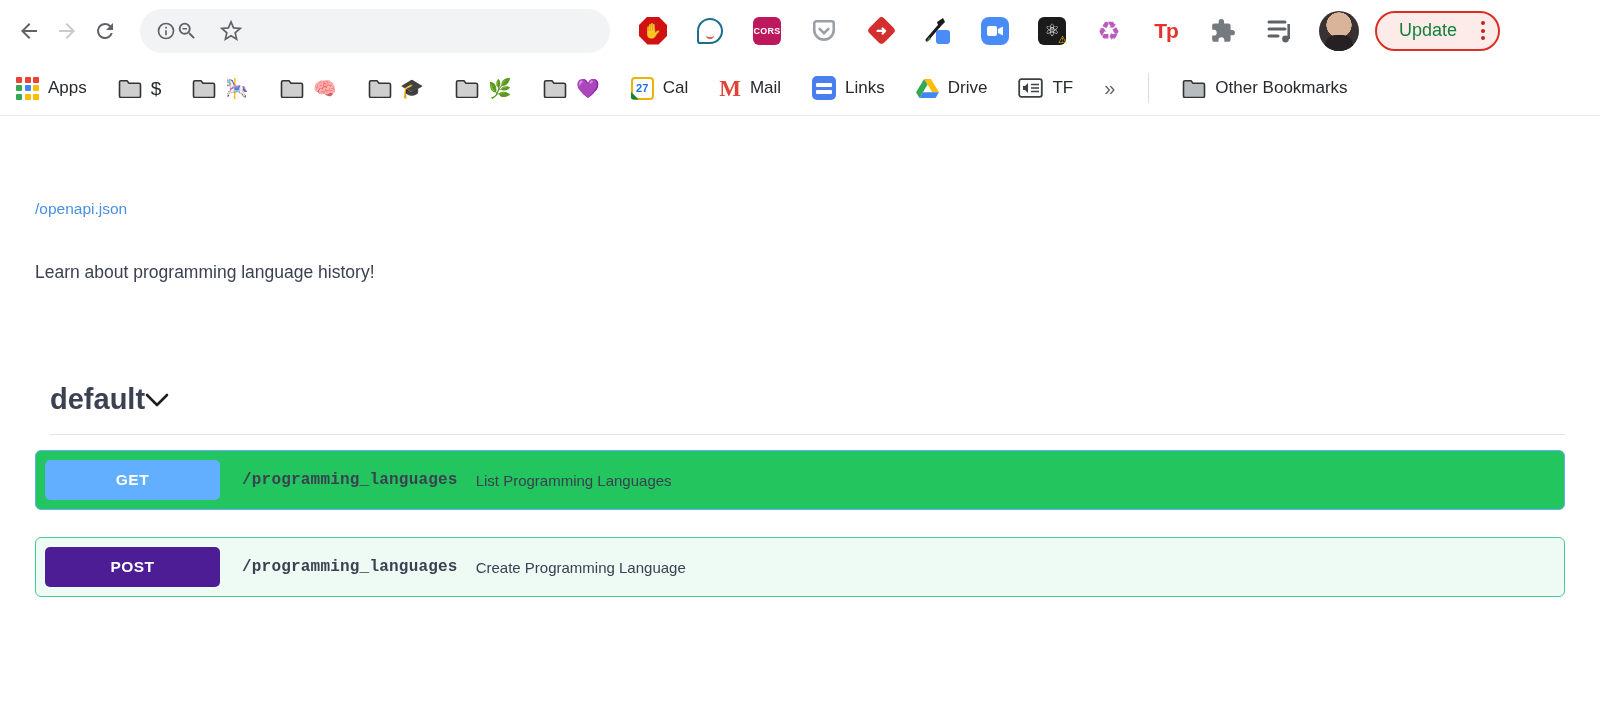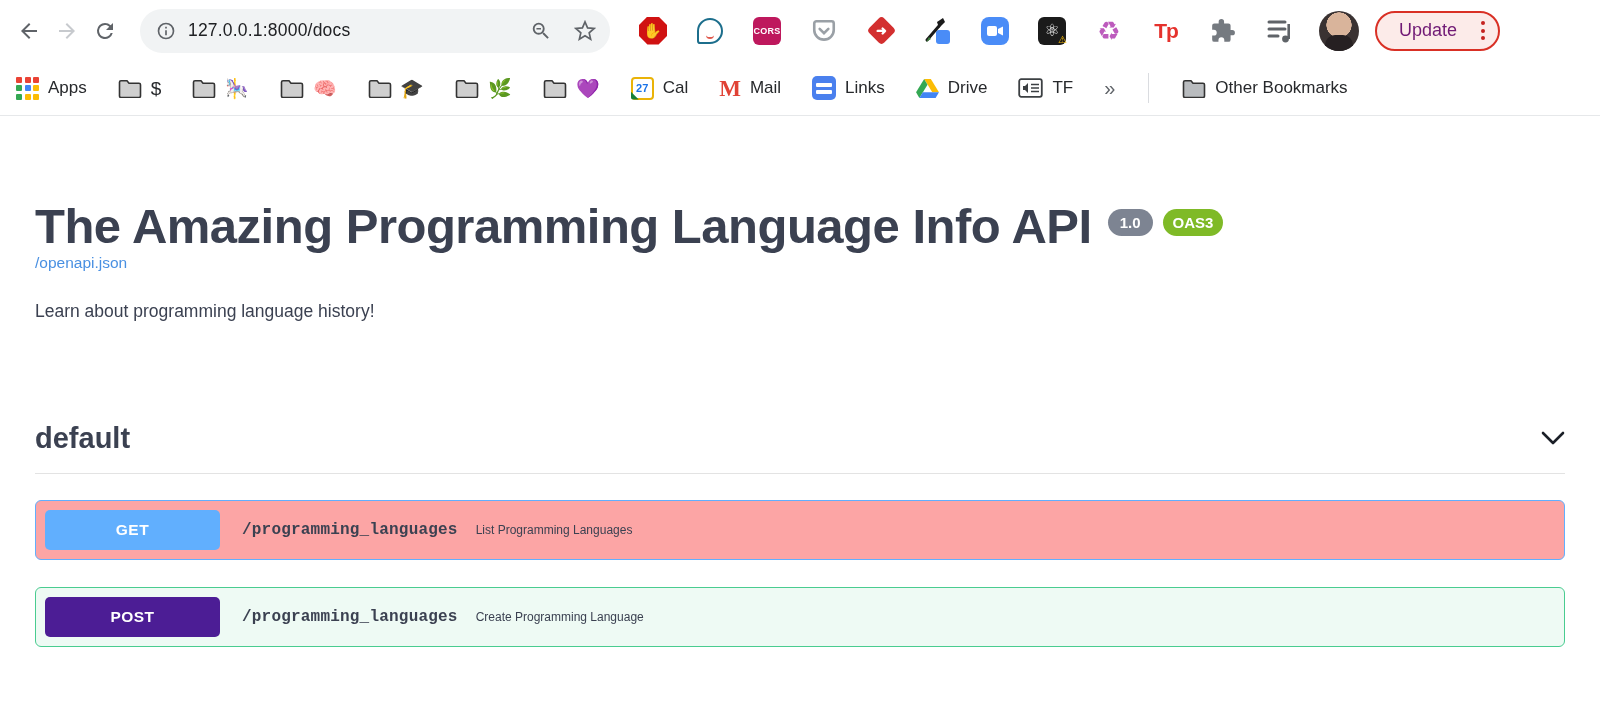--- a/index.html
+++ b/index.html
@@ -39,21 +39,21 @@
   .react-sq { width:28px; height:28px; background:#1b1b1b; border-radius:6px; color:#fff; font-size:17px;
     display:flex; align-items:center; justify-content:center; position:relative; }
   .react-sq .warn { position:absolute; right:-1px; bottom:0; font-size:10px; color:#f2b705; }
   .recycle { font-size:26px; color:#bd5bbd; line-height:1; }
   .tp-text { font-size:21px; font-weight:800; color:#e5322d; letter-spacing:-1px; }
   .avatar { width:40px; height:40px; border-radius:50%; margin-left:24px; flex:none; overflow:hidden;
     background:radial-gradient(circle at 50% 35%, #d9b49b 0 38%, #3a3232 39% 100%); position:relative; }
   .avatar::after { content:""; position:absolute; left:6px; top:24px; width:28px; height:16px; background:#262022; border-radius:10px 10px 0 0; }
   .update-pill {
     margin-left:16px; height:40px; border:2px solid #d93025; border-radius:21px;
-    background:#fcebe9; color:#701a75; font-size:18px; display:flex; align-items:center;
+    background:#fcebe9; color:#15803d; font-size:18px; display:flex; align-items:center;
     padding:0 13px 0 22px; gap:24px; flex:none;
   }
   .kebab { display:flex; flex-direction:column; gap:3.5px; }
   .kebab i { width:4px; height:4px; border-radius:50%; background:#c5221f; }
 
   
   .bookmarks {
     height:55px; display:flex; align-items:center; padding:0 16px;
     border-bottom:1px solid #e6e8ea; gap:31px; font-size:17px; color:#27292c;
   }
@@ -72,36 +72,36 @@
 
   
   .page { padding:84px 35px 0; }
   .api-title { display:flex; align-items:flex-start; gap:16px; margin:0; }
   .api-title .t { font-size:49px; font-weight:800; color:#3b4151; line-height:1.1; letter-spacing:-0.5px; }
   .badges { display:flex; gap:10px; margin-top:9px; }
   .badge { color:#fff; font-weight:bold; font-size:15px; padding:6px 12px; border-radius:15px; line-height:1; }
   .badge.version { background:#7d8492; }
   .badge.oas { background:#7fba27; padding:6px 10px; }
   .spec-link { display:inline-block; margin-top:0; color:#4990e2; font-size:15.5px; text-decoration:none; }
-  .description { margin-top:29px; font-size:17.5px; color:#3b4151; }
+  .description { margin-top:44px; font-size:17.5px; color:#3b4151; }
 
   .tag-section { margin-top:90px; }
-  .tag-header { display:flex; align-items:center; justify-content:space-between;
-    border-bottom:1px solid #e3e3e3; padding:10px 0 18px; cursor:pointer; }
+  .tag-header { display:flex; align-items:center; justify-content:flex-start;
+    border-bottom:1px solid #e3e3e3; padding:10px 0 18px; cursor:pointer;margin-left:15px; }
   .tag-name { font-size:29px; font-weight:800; color:#3b4151; margin:0; }
 
   .opblock { display:flex; align-items:center; border:1px solid; border-radius:6px; padding:9px; height:60px; }
-  .opblock.get  { margin-top:26px; border-color:#61affe; background:#fca5a5; }
+  .opblock.get  { margin-top:15px; border-color:#61affe; background:#22c55e; }
   .opblock.post { margin-top:27px; border-color:#49cc90; background:#eefaf4; }
   .method-btn { width:175px; height:40px; border-radius:5px; color:#fff; font-weight:bold; font-size:15.5px;
     display:flex; align-items:center; justify-content:center; letter-spacing:0.5px; flex:none; border:none; }
   .get  .method-btn { background:#61affe; }
   .post .method-btn { background:#4c1d95; }
   .op-path { margin-left:22px; font-family:Liberation Mono, monospace; font-weight:bold; font-size:16px; color:#3b4151; letter-spacing:0.2px; }
-  .op-summary { margin-left:18px; font-size:12px; color:#3b4151;text-align:center; }
+  .op-summary { margin-left:18px; font-size:15px; color:#3b4151;text-align:center; }
 
   svg { display:block; }
 </style>
 </head>
 <body>
 
 <div class="toolbar">
   <div class="nav-btn">
     <svg width="24" height="24" viewBox="0 0 24 24">
         <path d="M20 11H7.8l5.6-5.6L12 4l-8 8 8 8 1.4-1.4L7.8 13H20z" fill="#5f6368"></path>
@@ -115,21 +115,20 @@
   <div class="nav-btn">
     <svg width="24" height="24" viewBox="0 0 24 24">
         <path d="M17.65 6.35A7.96 7.96 0 0 0 12 4a8 8 0 1 0 7.73 10h-2.08A6 6 0 1 1 12 6c1.66 0 3.14.69 4.22 1.78L13 11h7V4z" fill="#5f6368"></path>
       </svg>
   </div>
 
   <div class="urlbar">
     <svg width="20" height="20" viewBox="0 0 24 24">
         <path d="M12 2a10 10 0 1 0 0 20 10 10 0 0 0 0-20zm0 18a8 8 0 1 1 0-16 8 8 0 0 1 0 16zm-1-11h2V7h-2zm0 8h2v-6h-2z" fill="#5f6368"></path>
       </svg>
-    <span class="url-text">127.0.0.1:8000/docs</span>
     <svg width="22" height="22" viewBox="0 0 24 24" style="margin-right:22px">
         <path d="M15.5 14h-.79l-.28-.27A6.47 6.47 0 0 0 16 9.5 6.5 6.5 0 1 0 9.5 16c1.61 0 3.09-.59 4.23-1.57l.27.28v.79l5 4.99L20.49 19zm-6 0A4.5 4.5 0 1 1 14 9.5 4.5 4.5 0 0 1 9.5 14z" fill="#5f6368"></path>
         <rect x="7" y="8.75" width="5" height="1.6" fill="#5f6368"></rect>
       </svg>
     <svg width="22" height="22" viewBox="0 0 24 24">
         <path d="M12 17.27 18.18 21l-1.64-7.03L22 9.24l-7.19-.61L12 2 9.19 8.63 2 9.24l5.46 4.73L5.82 21z" fill="none" stroke="#5f6368" stroke-width="1.8"></path>
       </svg>
   </div>
 
   <div class="ext-row">
@@ -304,27 +303,20 @@
   <div class="bm-sep"></div>
   <div class="bm">
     <svg width="24" height="19" viewBox="0 0 24 19">
         <path d="M1.5 4.5V17a1.5 1.5 0 0 0 1.5 1.5h18A1.5 1.5 0 0 0 22.5 17V5.8a1.5 1.5 0 0 0-1.5-1.5H11L9 1.8H3A1.5 1.5 0 0 0 1.5 3.3z" fill="#b9bcbf" stroke="#333" stroke-width="1.6"></path>
       </svg>
     <span>Other Bookmarks</span>
   </div>
 </div>
 
 <div class="page">
-  <h1 class="api-title">
-    <span class="t">The Amazing Programming Language Info API</span>
-    <span class="badges">
-      <span class="badge version">1.0</span>
-      <span class="badge oas">OAS3</span>
-    </span>
-  </h1>
   <a class="spec-link" href="#">/openapi.json</a>
 
   <div class="description">Learn about programming language history!</div>
 
   <div class="tag-section">
     <div class="tag-header">
       <h3 class="tag-name">default</h3>
       <svg width="24" height="14" viewBox="0 0 24 14">
           <path d="M2 2l10 10L22 2" fill="none" stroke="#1b1f27" stroke-width="2.6" stroke-linecap="round" stroke-linejoin="round"></path>
         </svg>

